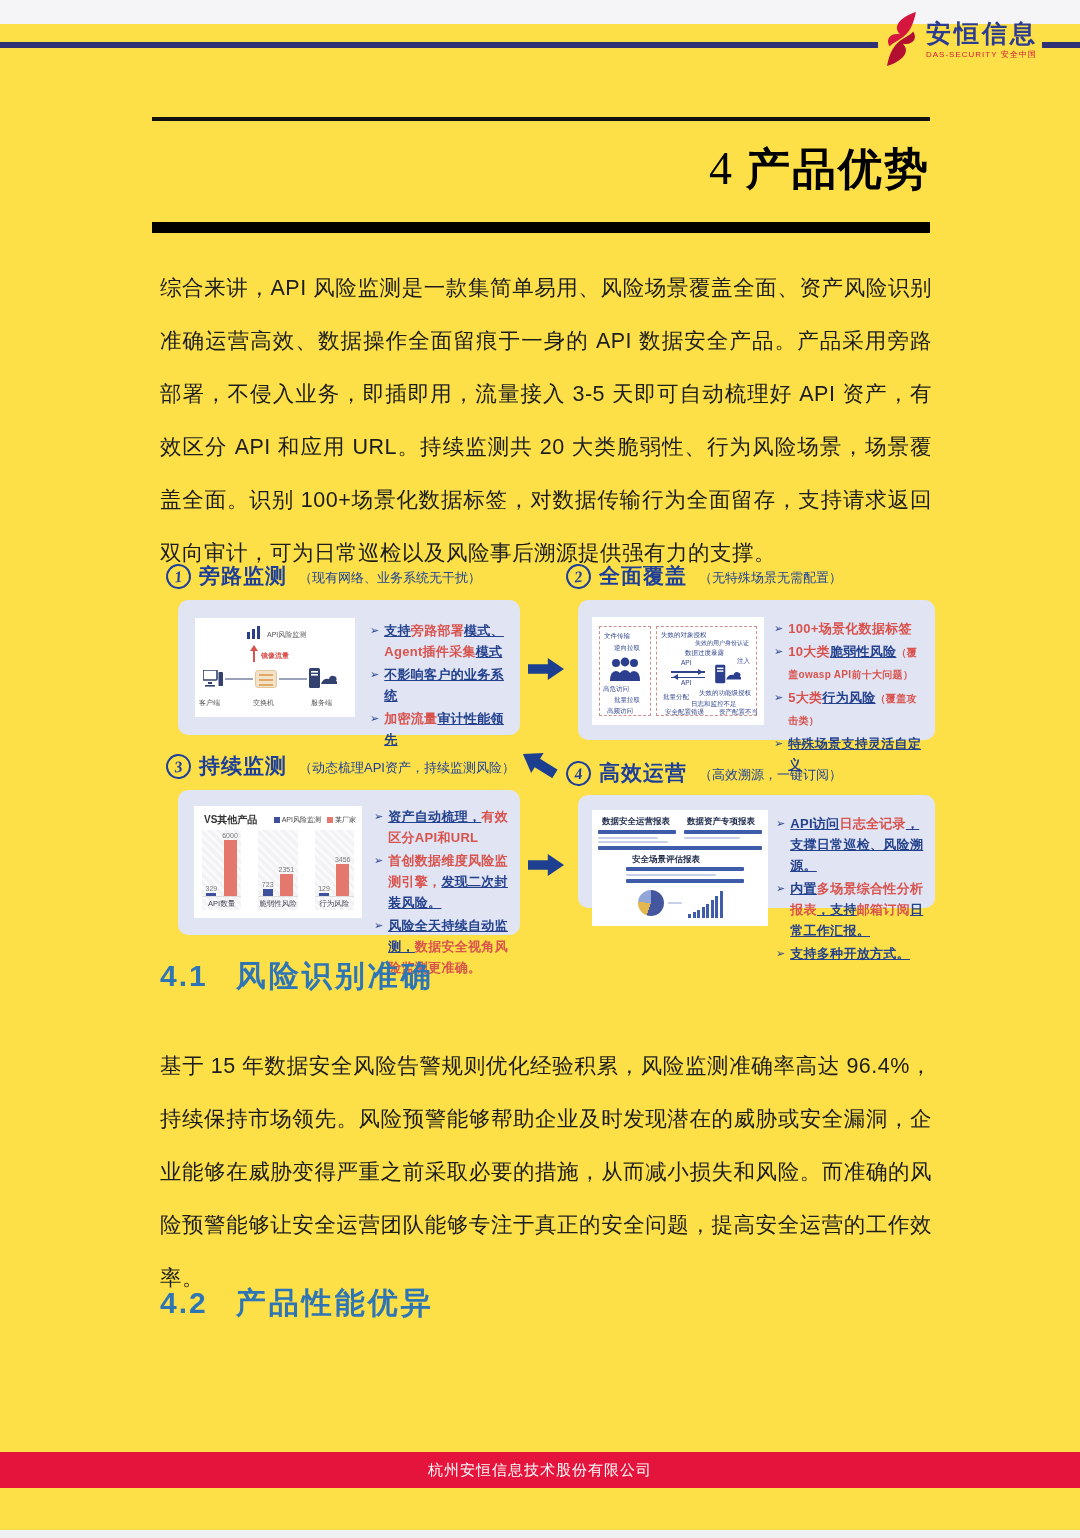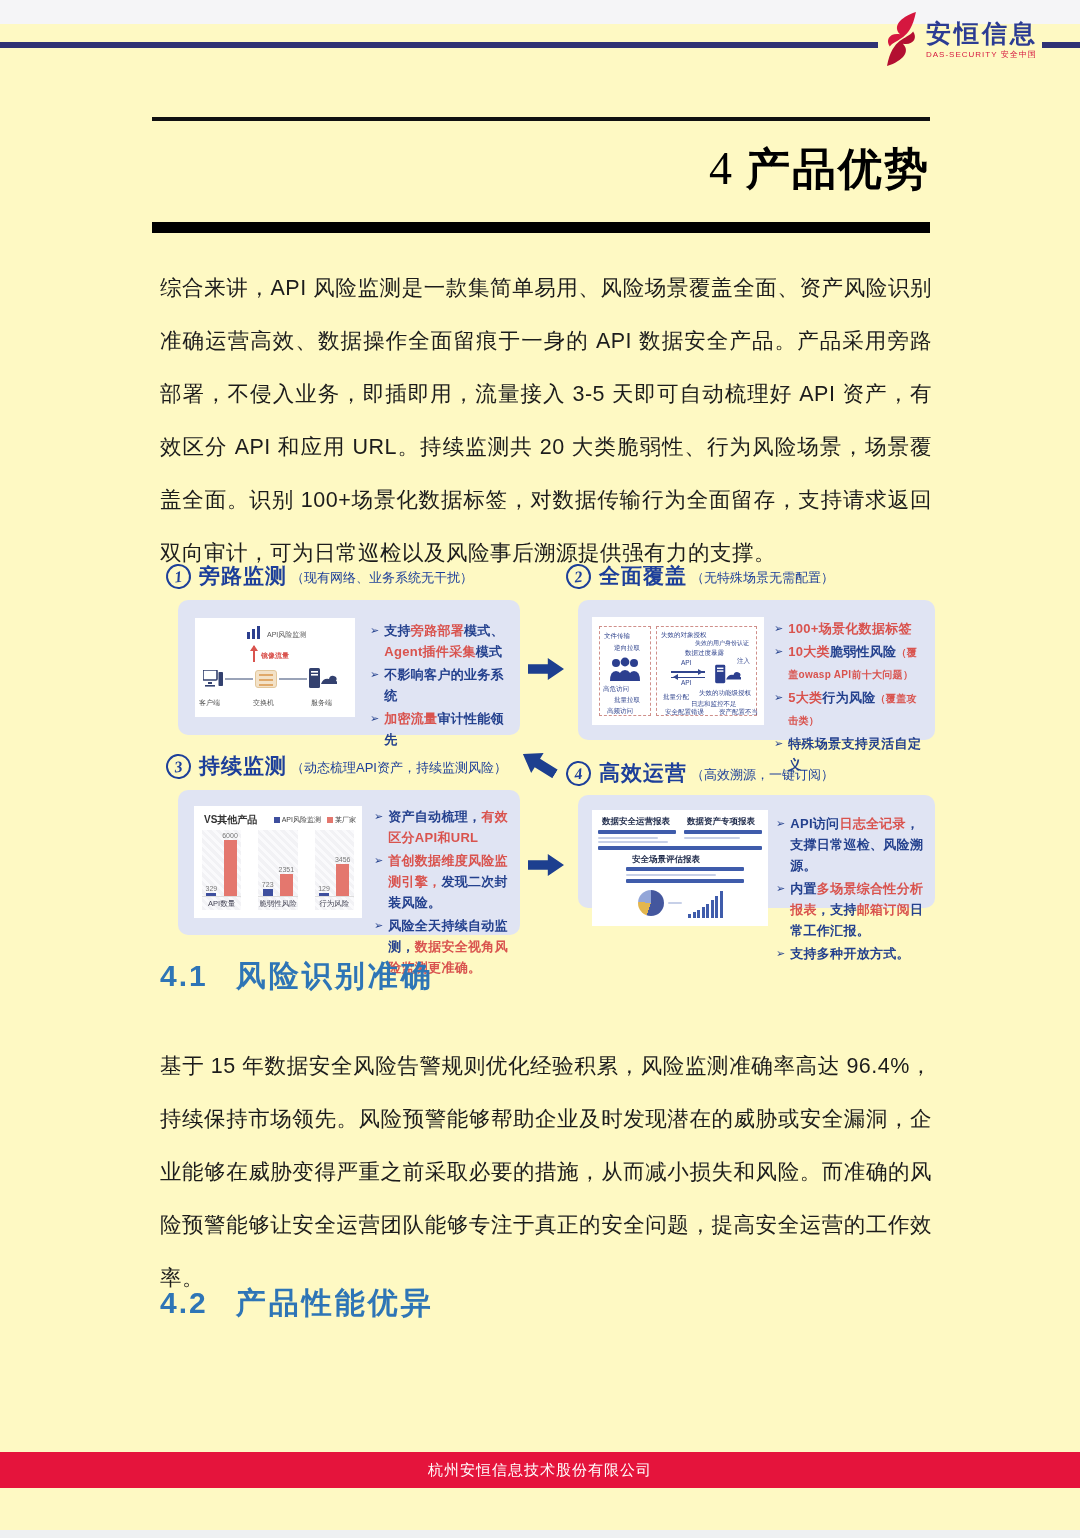--- a/index.html
+++ b/index.html
@@ -1,18 +1,18 @@
 <!DOCTYPE html>
 <html><head>
 <meta charset="utf-8">
 <style>
   * { margin:0; padding:0; box-sizing:border-box; }
   html,body { background:#ffffff; }
   body { font-family:"Liberation Sans","DejaVu Sans",sans-serif; }
-  .page { position:relative; width:1080px; height:1538px; margin:0 auto; background:#fef9c3; overflow:hidden; }
+  .page { position:relative; width:1080px; height:1538px; margin:0 auto; background:#fde047; overflow:hidden; }
 
   .top-strip { position:absolute; left:0; top:0; width:1080px; height:24px; background:#f5f5f7; }
   .bottom-strip { position:absolute; left:0; top:1530px; width:1080px; height:8px; background:#eef0f2; }
 
   
   .rule-left { position:absolute; left:0; top:42px; width:878px; height:6px; background:#2f3274; }
   .rule-right { position:absolute; left:1042px; top:42px; width:38px; height:6px; background:#2f3274; }
   .logo { position:absolute; left:882px; top:8px; width:156px; height:62px; display:flex; align-items:center; }
   .logo svg { width:38px; height:56px; }
   .logo-txt { margin-left:6px; }
@@ -39,29 +39,29 @@
   .sec-41 { top:956px; }
   .sec-42 { top:1283px; }
 
   
   .diagram { position:absolute; left:152px; top:552px; width:790px; height:392px; }
   .q-head { position:absolute; display:flex; align-items:center; color:#1d3f9a; }
   .circle-num { display:inline-flex; align-items:center; justify-content:center; width:25px; height:25px;
                 border:2px solid #1d3f9a; border-radius:50%; font-family:"Liberation Serif","DejaVu Serif",serif;
                 font-style:italic; font-weight:bold; font-size:16px; transform:rotate(-6deg); flex:0 0 auto; }
   .q-title { font-size:21px; font-weight:bold; margin-left:8px; letter-spacing:1px;text-align:right; }
-  .q-note { font-size:13px; margin-left:4px; margin-top:4px; }
+  .q-note { font-size:13px; margin-left:12px; margin-top:4px; }
   .panel { position:absolute; background:#e0e4f3; border-radius:10px; }
   .card { position:absolute; background:#ffffff; }
 
   ul.blt { list-style:none; position:absolute; }
   ul.blt li { display:flex; margin-bottom:2px; }
   ul.blt .mk { color:#24418e; font-size:11px; margin-right:5px; line-height:21px; flex:0 0 auto; }
   ul.blt .txt { font-size:13px; line-height:21px; font-weight:bold; letter-spacing:0.3px; }
-  .c-n { color:#24418e; } .c-r { color:#d9534e; } .sm { font-size:10px; }
+  .c-n { color:#24418e;text-decoration:underline; } .c-r { color:#d9534e; } .sm { font-size:10px; }
 
   .arrow { position:absolute; background:#1d3f8f;
            clip-path:polygon(0 32%, 55% 32%, 55% 8%, 100% 50%, 55% 92%, 55% 68%, 0 68%); }
   .arrow-1 { left:376px; top:104px; width:36px; height:26px; }
   .arrow-3 { left:376px; top:300px; width:36px; height:26px; }
   .arrow-d { left:368px; top:198px; width:38px; height:28px; transform:rotate(212deg); }
 
   
   .mini-lbl { position:absolute; font-size:7px; color:#555; white-space:nowrap; }
   .mini-red { position:absolute; font-size:7px; color:#d9534e; white-space:nowrap; font-weight:bold; }

